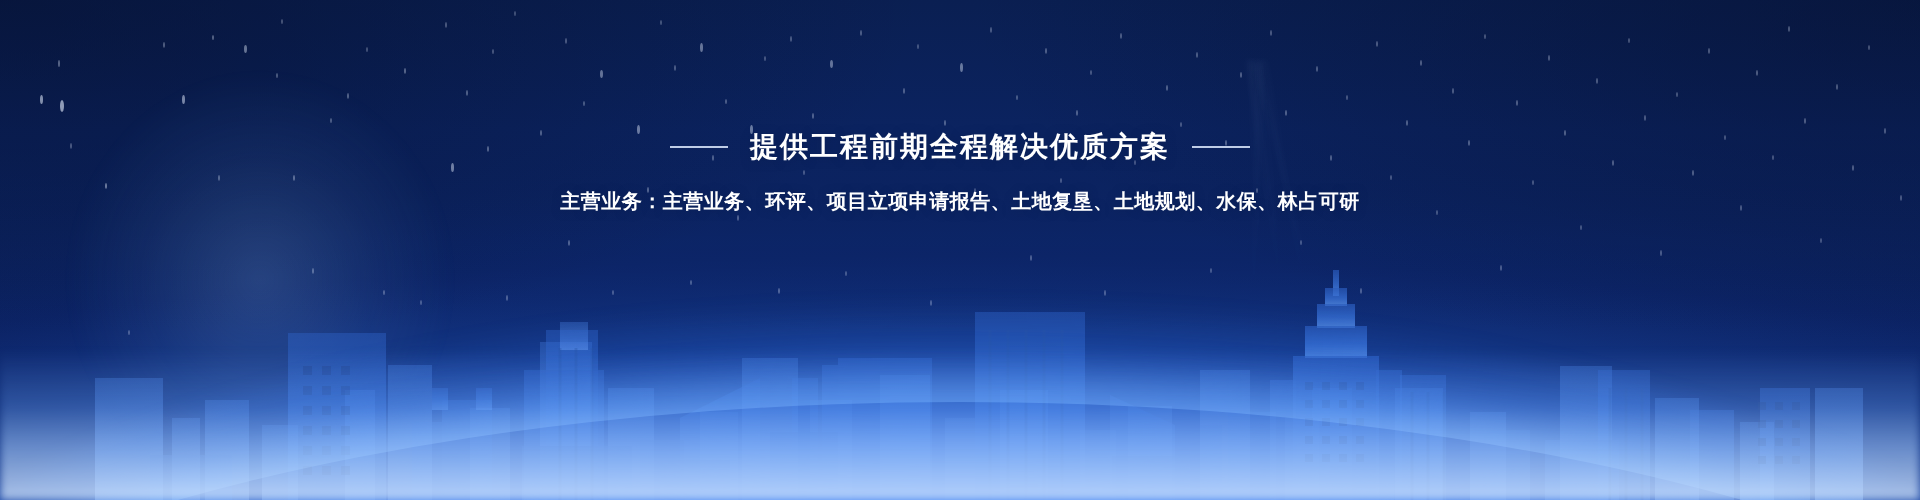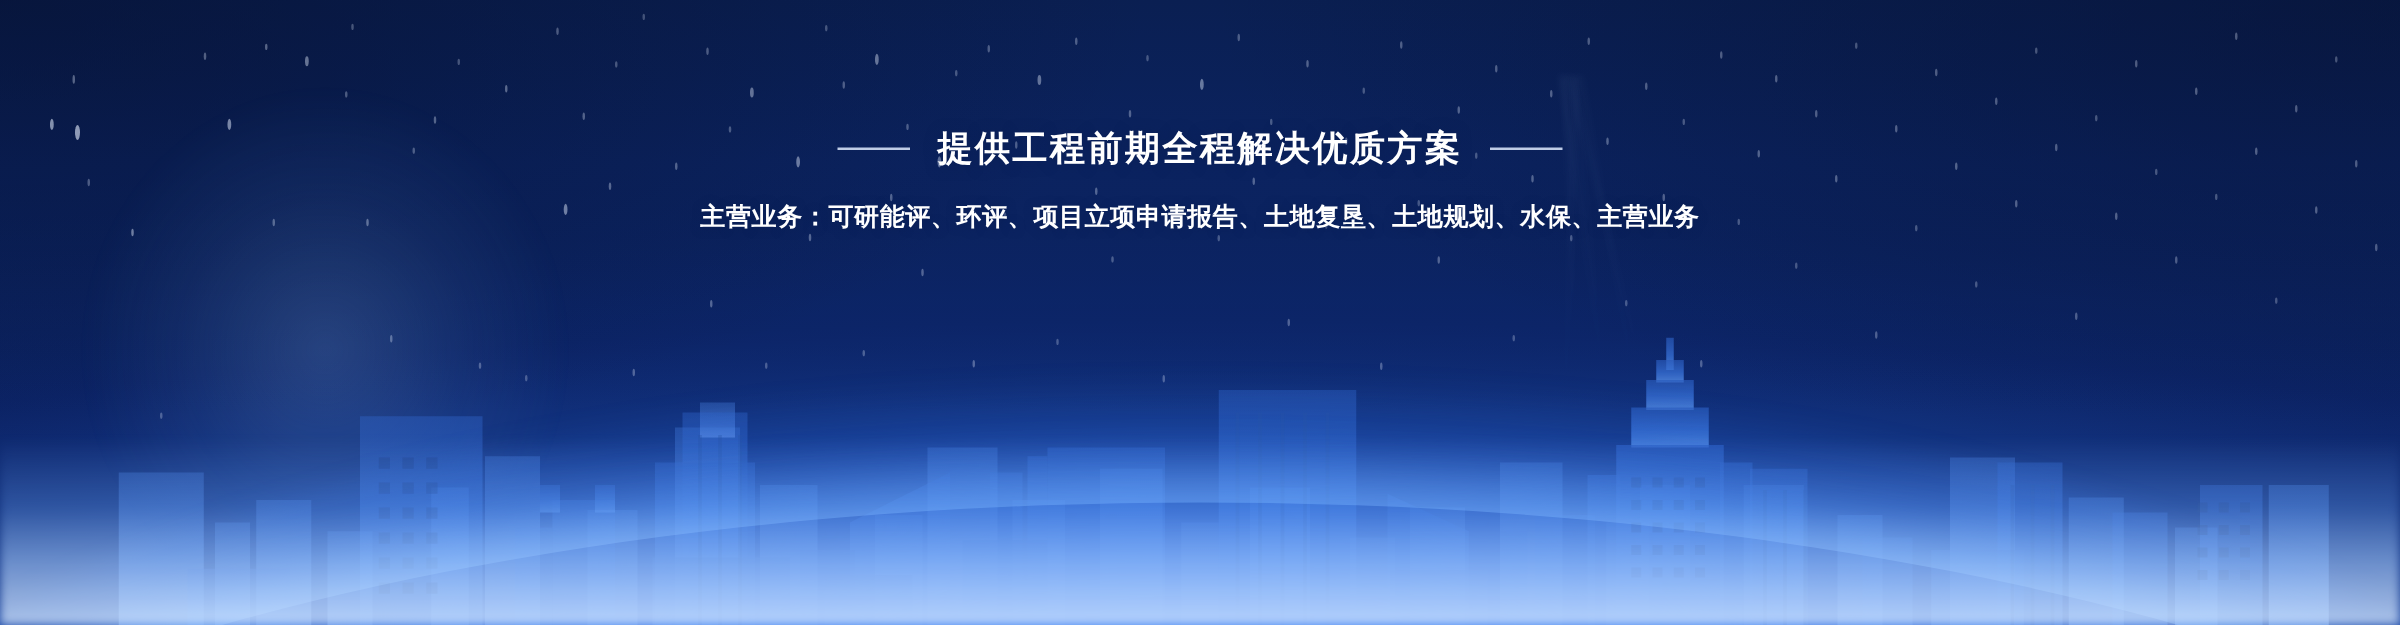--- a/index.html
+++ b/index.html
@@ -106,21 +106,21 @@
     line-height: 1.12;
     text-indent: 13px;
     text-shadow: 0 2px 14px rgba(10,30,80,0.75), 0 0 30px rgba(120,175,255,0.35);
     font-family: "DejaVu Sans", "Liberation Sans", sans-serif;
   }
   #subline-row {
     display: flex;
     align-items: center;
     justify-content: center;
     gap: 22px;
-    margin-top: 4px;
+    margin-top: 32px;
   }
   .rule {
     width: 58px; height: 2px;
     background: rgba(223,235,255,0.85);
     display: block;
   }
   #subline {
     color: #ffffff;
     font-size: 28px;
     font-weight: 700;
@@ -470,16 +470,16 @@
 
   <div id="copy">
 
 
     <div id="subline-row">
       <span class="rule"></span>
       <span id="subline">提供工程前期全程解决优质方案</span>
       <span class="rule"></span>
     </div>
 
-    <div id="services">主营业务：可研能评、环评、项目立项申请报告、土地复垦、土地规划、水保、主营业务</div>
+    <div id="services">主营业务：主营业务、环评、项目立项申请报告、土地复垦、土地规划、水保、林占可研</div>
   </div>
 
 </div>
 
 </body></html>

